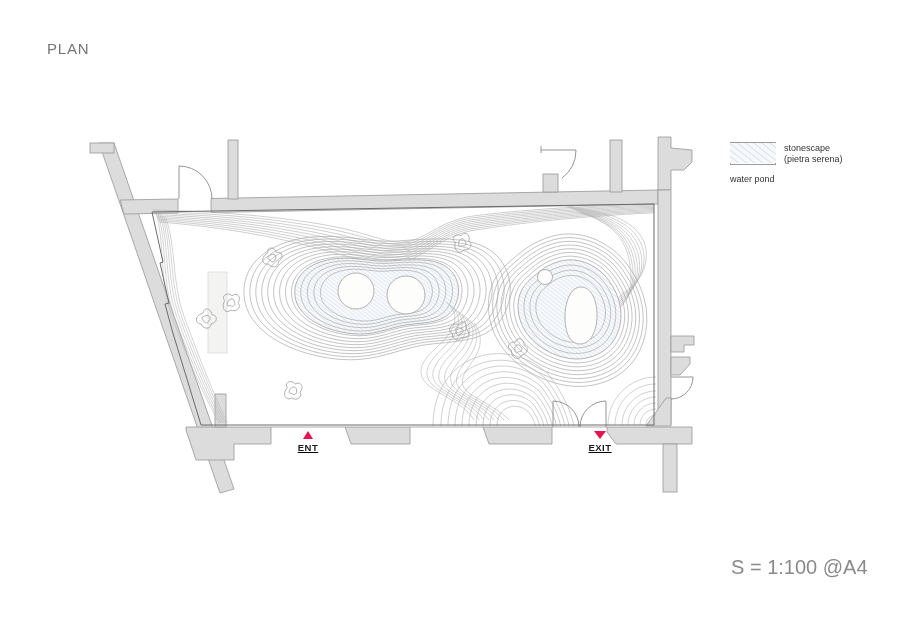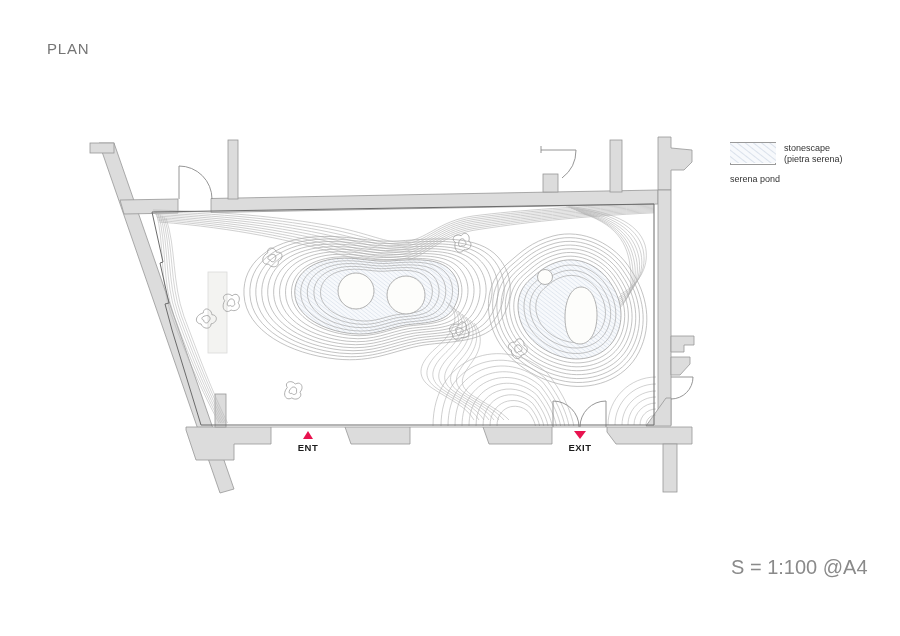--- a/index.html
+++ b/index.html
@@ -8,23 +8,23 @@
   .stage svg{position:absolute;left:0;top:0;}
   .overlay{position:absolute;}
   .plan-title{left:47px;top:40px;font-size:15px;color:#757575;letter-spacing:.8px;}
   .scale-note{left:731px;top:556px;font-size:20px;color:#8a8a8a;}
   .legend{left:730px;top:142px;width:160px;}
   .legend-row{display:flex;align-items:flex-start;margin-bottom:8px;}
   .legend-swatch{width:46px;height:23px;box-sizing:border-box;margin-right:8px;flex:0 0 auto;}
   .sw-stone{background:#fff;border:1px solid #9a9a9a;}
   .sw-pond{height:20px;margin-top:1px;}
   .legend-label{font-size:9px;color:#333;line-height:11px;padding-top:1px;}
-  .marker{display:flex;flex-direction:column;align-items:center;position:absolute;}
+  .marker{display:flex;flex-direction:column;align-items:center;position:absolute;text-decoration:underline;}
   .marker-ent{left:290px;top:431px;width:36px;}
-  .marker-exit{left:558px;top:431px;width:44px;}
+  .marker-exit{left:578px;top:431px;width:44px;}
   .tri-up{width:0;height:0;border-left:5px solid transparent;border-right:5px solid transparent;
           border-bottom:8px solid #e8134f;}
   .tri-down{width:0;height:0;border-left:6px solid transparent;border-right:6px solid transparent;
           border-top:8px solid #e8134f;}
   .marker-label{font-size:9.5px;font-weight:bold;color:#1c1c1c;letter-spacing:.5px;margin-top:3px;}
   .walls path,.walls rect{fill:#dcdcdc;stroke:#979797;stroke-width:.8;}
   .doorline{fill:none;stroke:#8a8a8a;stroke-width:.9;}
   .boundary{fill:none;stroke:#6b6b6b;stroke-width:1;}
   .threshold{stroke:#9a9a9a;stroke-width:.8;}
   .contour{fill:none;stroke:#b3b3b3;stroke-width:.7;}
@@ -218,21 +218,21 @@
       <div class="legend-label">
         <div>stonescape</div>
         <div>(pietra serena)</div>
       </div>
     </div>
     <div class="legend-row">
       <svg class="legend-swatch sw-pond" width="46" height="20">
         <rect x="0" y="0" width="46" height="20" fill="url(#hatch)"></rect>
       </svg>
       <div class="legend-label">
-        <div>serena pond</div>
+        <div>water pond</div>
       </div>
     </div>
   </div>
 
   <div class="marker marker-ent">
     <div class="tri-up"></div>
     <div class="marker-label">ENT</div>
   </div>
 
   <div class="marker marker-exit">

